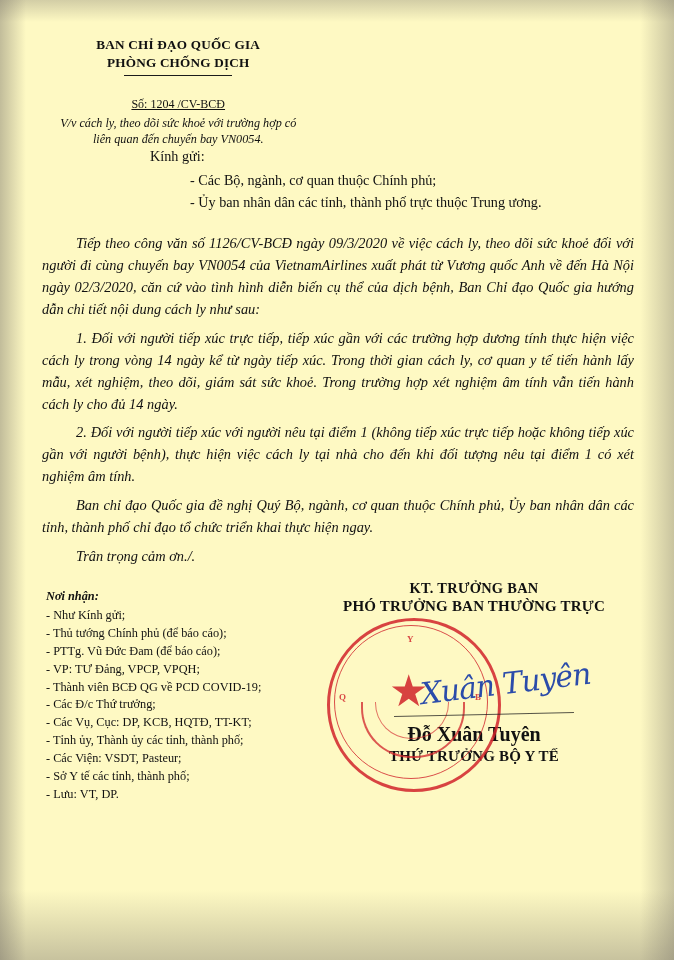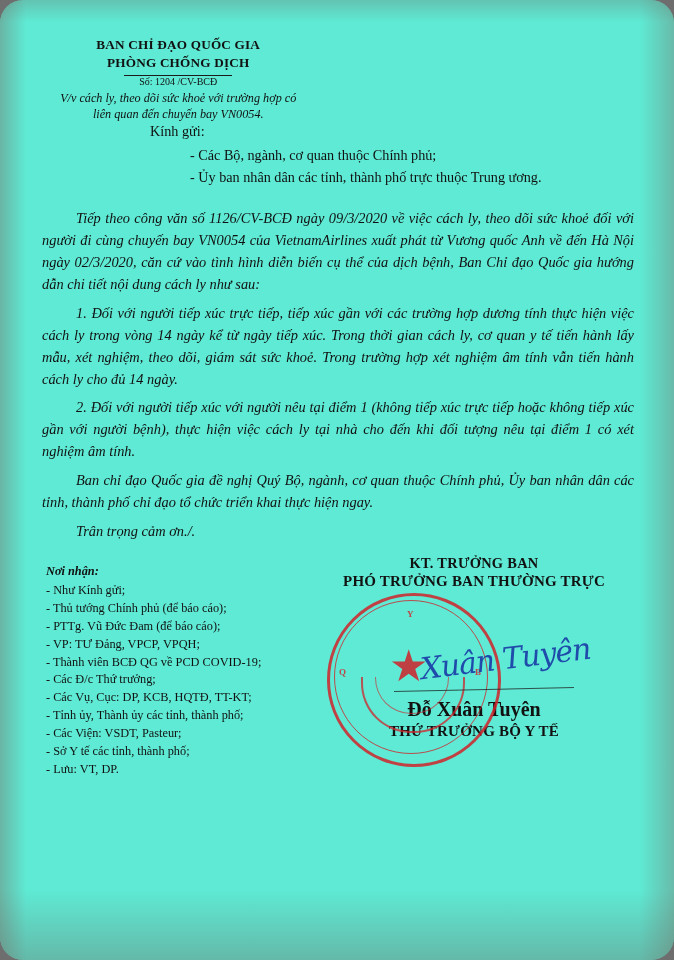--- a/index.html
+++ b/index.html
@@ -10,23 +10,22 @@
   body {
     width: 674px;
     height: 960px;
     overflow: hidden;
     font-family: "Liberation Serif", serif;
   }
   .page {
     position: relative;
     width: 674px;
     height: 960px;
-    background: #5eead4;
+    background: #fef9c3;
     overflow: hidden;
-    border-radius: 23px;
   }
   
   .paper-shade-left {
     position: absolute;
     left: 0; top: 0;
     width: 26px; height: 960px;
     background: linear-gradient(to right, rgba(120,115,105,0.45), rgba(255,255,255,0));
     pointer-events: none;
   }
   .paper-shade-right {
@@ -96,23 +95,24 @@
   }
   .rule {
     height: 1px;
     background: #1b1b1b;
     margin: 3px auto 0 auto;
   }
   .rule.left { width: 108px; }
   .rule.right { width: 210px; }
 
   .docnum {
-    margin-top: 0;
-    font-size: 10px;
-    text-align: center;
+    margin-top: 21px;
+    font-size: 12px;
+    text-align: center;
+    text-decoration: underline;
   }
   .subject {
     margin-top: 3px;
     font-size: 12.2px;
     font-style: italic;
     line-height: 1.38;
     text-align: center;
     padding: 0 2px;
   }
   .place-date {

